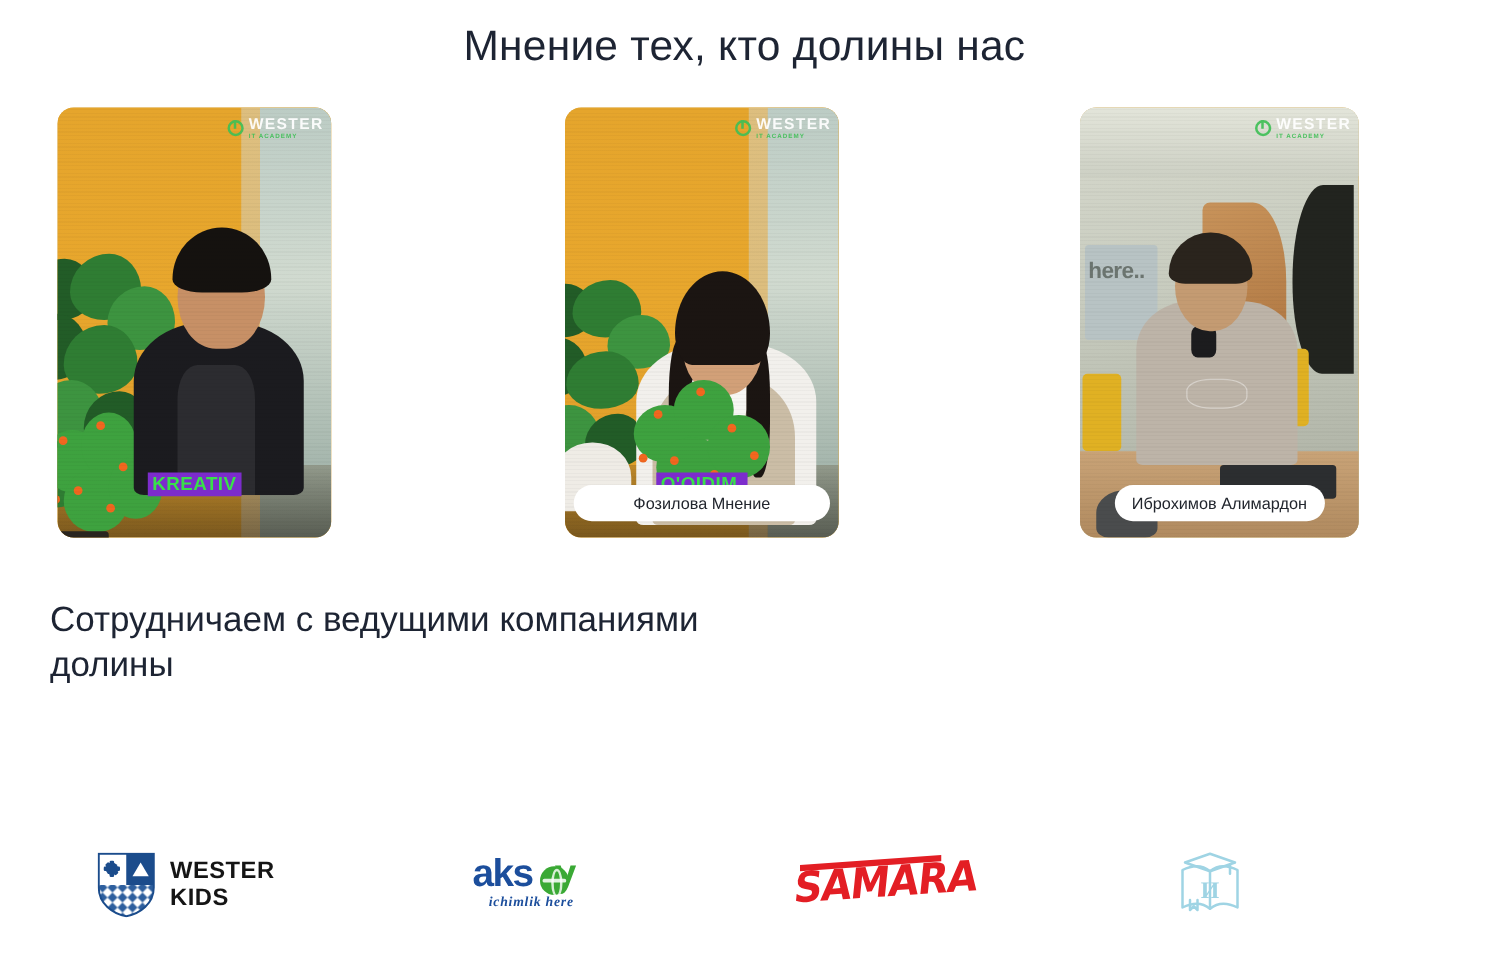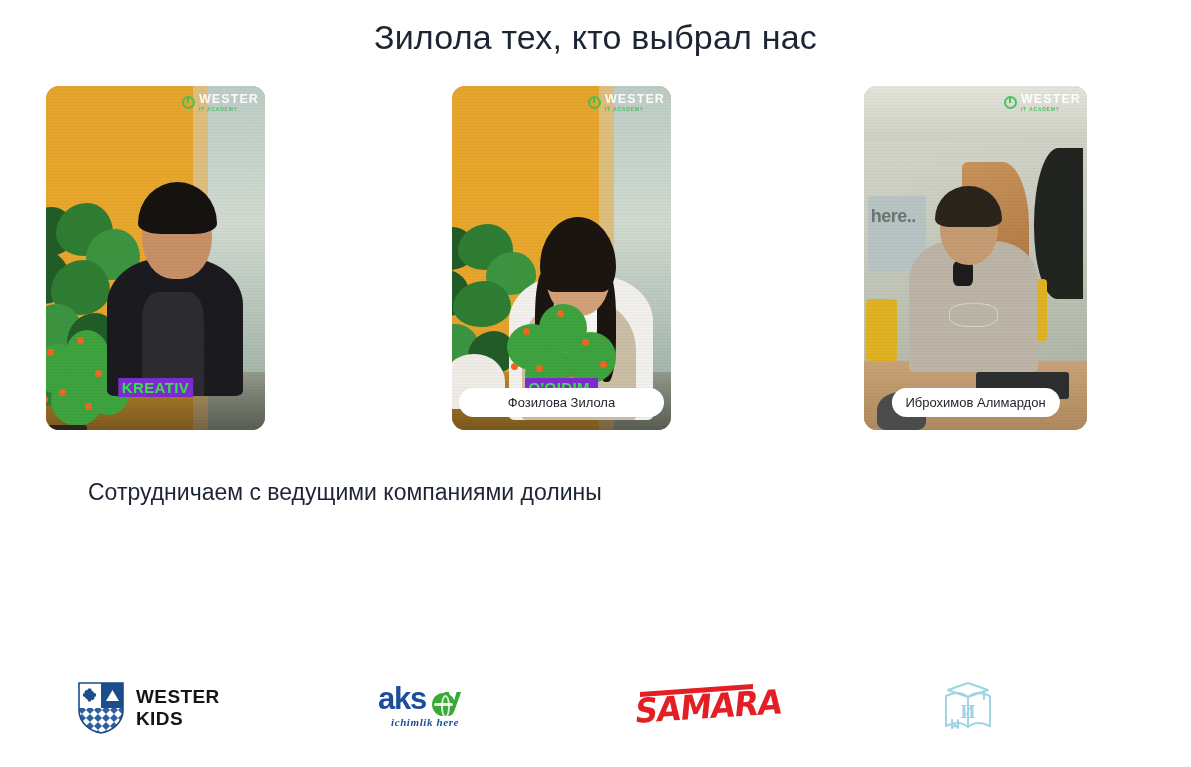--- a/index.html
+++ b/index.html
@@ -383,25 +383,24 @@
   }
   .name-pill.full { left: 7px; right: 7px; }
   .name-pill.center { left: 50%; transform: translateX(-50%); }
 
   
   .partners-heading {
     position: absolute;
     left: 40px;
     top: 478px;
     width: 620px;
-    font-size: 23px;
+    font-size: 28px;
     line-height: 1.28;
     font-weight: 400;
     color: #1d2433;
-    margin-left: 48px;
   }
 
   .partners-sub {
     position: absolute;
     left: 41px;
     top: 594px;
     width: 430px;
     font-size: 13.5px;
     line-height: 1.55;
     color: #2c3340;
@@ -508,21 +507,21 @@
 
   
   .grain { position: absolute; inset: 0; opacity: .07;
            background: repeating-linear-gradient(0deg, rgba(0,0,0,.4) 0 1px, transparent 1px 3px); }
 </style>
 </head>
 <body>
 
 <div class="page">
 
-  <h1 class="section-title">Зилола тех, кто выбрал нас</h1>
+  <h1 class="section-title">Мнение тех, кто долины нас</h1>
 
   <div class="cards-row">
 
     <div class="video-card c1">
       <div class="scene bg-yellow">
         <div class="wall-glass"></div>
         <div class="wall-glass2"></div>
         <div class="floor-strip"></div>
 
         <div class="plant">
@@ -615,21 +614,21 @@
       <div class="watermark">
         <span class="wm-power"></span>
         <span class="wm-text">
           <span class="wm-main">WESTER</span>
           <span class="wm-sub">IT ACADEMY</span>
         </span>
       </div>
 
       <div class="subtitle">O'QIDIM.</div>
 
-      <div class="name-pill full">Фозилова Зилола</div>
+      <div class="name-pill full">Фозилова Мнение</div>
     </div>
 
     <div class="video-card c3">
       <div class="scene bg-office">
         <div class="off-ceiling"></div>
         <div class="off-wood"></div>
         <div class="off-panel"></div>
         <div class="off-here">here..</div>
         <div class="off-dark"></div>
         <div class="off-chairs"></div>

